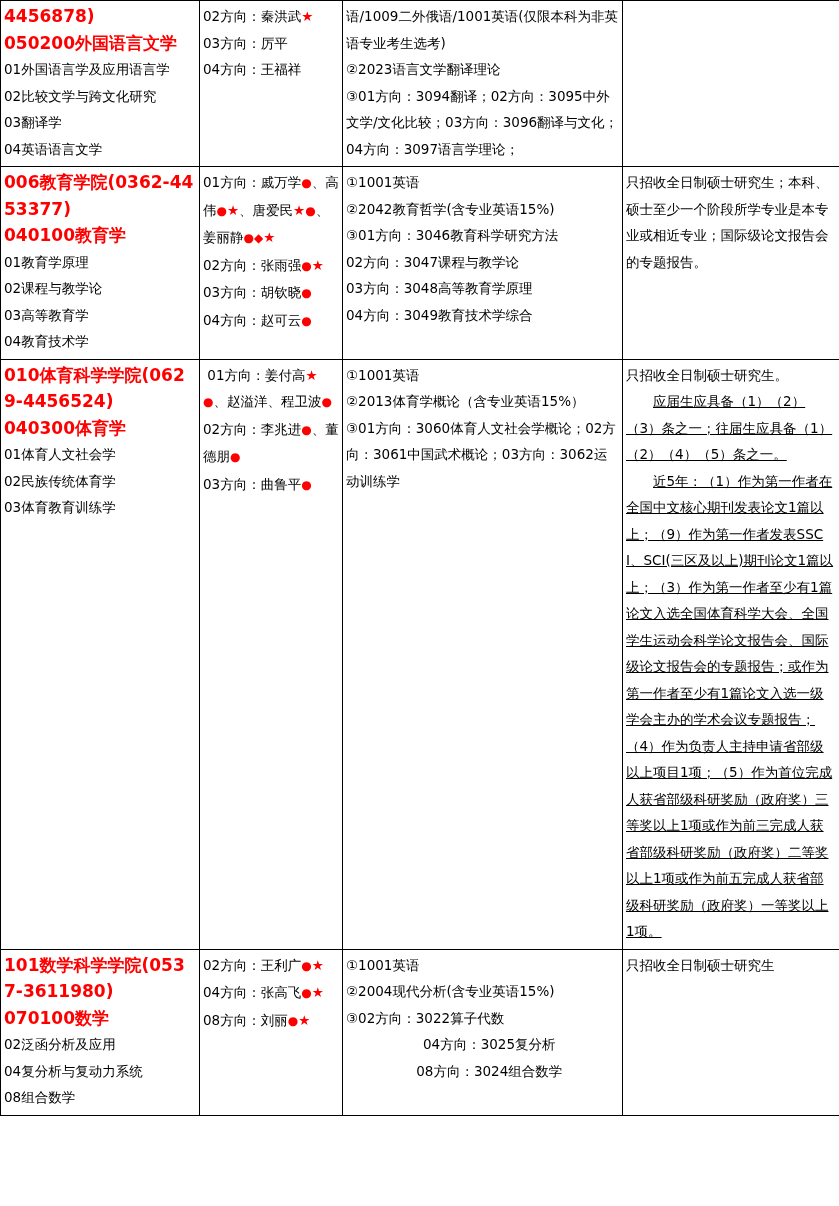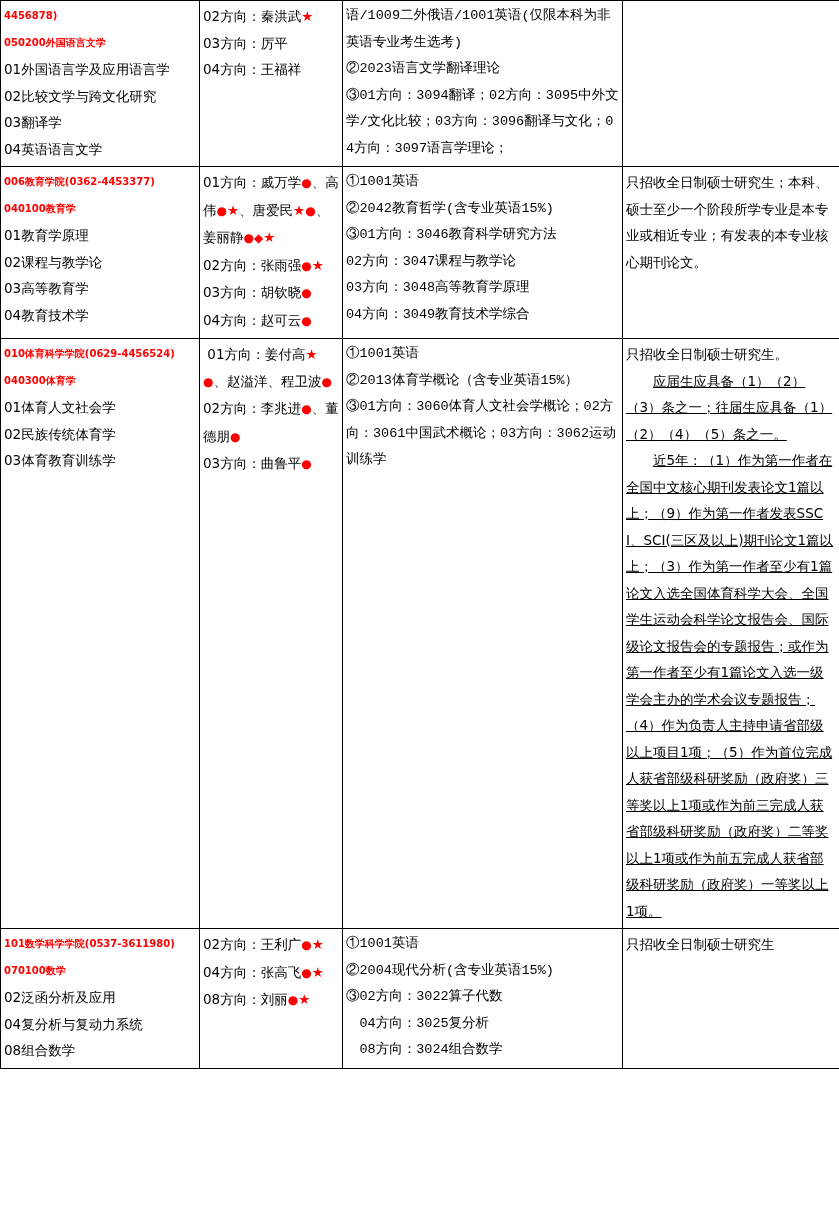--- a/index.html
+++ b/index.html
@@ -44,32 +44,32 @@
   col.c1 { width: 199px; }
   col.c2 { width: 143px; }
   col.c3 { width: 280px; }
   col.c4 { width: 217px; }
 
   .row-first td { border-top: none; }
 
   .red-head {
     color: #ff0000;
     font-weight: bold;
-    font-size: 10px;
+    font-size: 17px;
     letter-spacing: 0px;
   }
   .line { display: block; white-space: normal; }
 
   .mk { color: #ff0000; font-weight: normal; }
   .mk-star::before { content: "\2605"; }
   .mk-dot::before  { content: "\25CF"; font-size: 12px; }
   .mk-dia::before  { content: "\25C6"; font-size: 12px; }
 
-  .c3cell { line-height: 26.5px; font-family: Liberation Mono, monospace; }
-  .indent-1 { padding-left: 1em; }
+  .c3cell { line-height: 26.5px; }
+  .indent-1 { padding-left: 1em; text-align: center; }
 
   .c4cell { line-height: 26.5px; }
   .p-ind { text-indent: 2em; text-decoration: underline; }
 </style>
 </head>
 <body>
 
 <div class="sheet">
   <table class="admission">
     <colgroup>
@@ -119,21 +119,21 @@
         </td>
         <td class="c3cell">
           <div>①1001英语</div>
           <div>②2042教育哲学(含专业英语15%)</div>
           <div>③01方向：3046教育科学研究方法</div>
           <div>02方向：3047课程与教学论</div>
           <div>03方向：3048高等教育学原理</div>
           <div>04方向：3049教育技术学综合</div>
         </td>
         <td class="c4cell">
-          <div>只招收全日制硕士研究生；本科、硕士至少一个阶段所学专业是本专业或相近专业；有发表的本专业核心期刊论文。</div>
+          <div>只招收全日制硕士研究生；本科、硕士至少一个阶段所学专业是本专业或相近专业；国际级论文报告会的专题报告。</div>
         </td>
       </tr>
 
       <tr>
         <td>
           <span class="line red-head">010体育科学学院(0629-4456524)</span>
           <span class="line red-head">040300体育学</span>
           <span class="line">01体育人文社会学</span>
           <span class="line">02民族传统体育学</span>
           <span class="line">03体育教育训练学</span>

